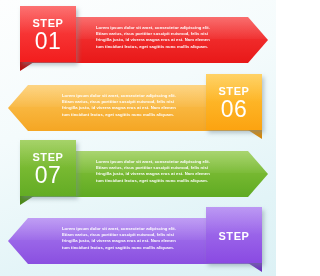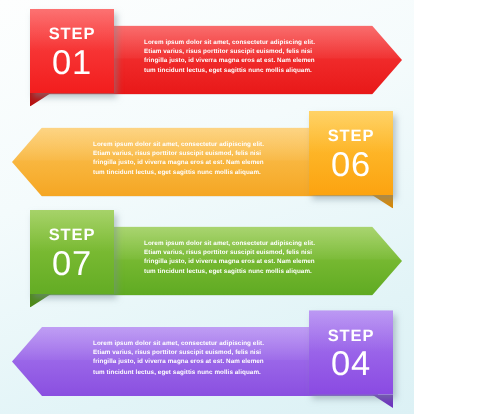--- a/index.html
+++ b/index.html
@@ -199,21 +199,20 @@
         </div>
       </div>
       <div class="step-row dir-left" style="top: 207px;">
         <div class="band" style="background: linear-gradient(rgb(169, 124, 240), rgb(138, 79, 224));">
           <div class="band-gloss"></div>
         </div>
         <div class="fold" style="background: rgb(111, 53, 191);"></div>
         <div class="badge" style="background: linear-gradient(rgb(169, 124, 240), rgb(138, 74, 226));">
           <div class="badge-gloss"></div>
           <div class="badge-step">STEP</div>
-          <div class="badge-num">04</div>
         </div>
         <div class="copy">
           <p>Lorem ipsum dolor sit amet, consectetur adipiscing elit.</p>
           <p>Etiam varius, risus porttitor suscipit euismod, felis nisi</p>
           <p>fringilla justo, id viverra magna eros at est. Nam elemen</p>
           <p>tum tincidunt lectus, eget sagittis nunc mollis aliquam.</p>
         </div>
       </div>
     </div>
 </div>

